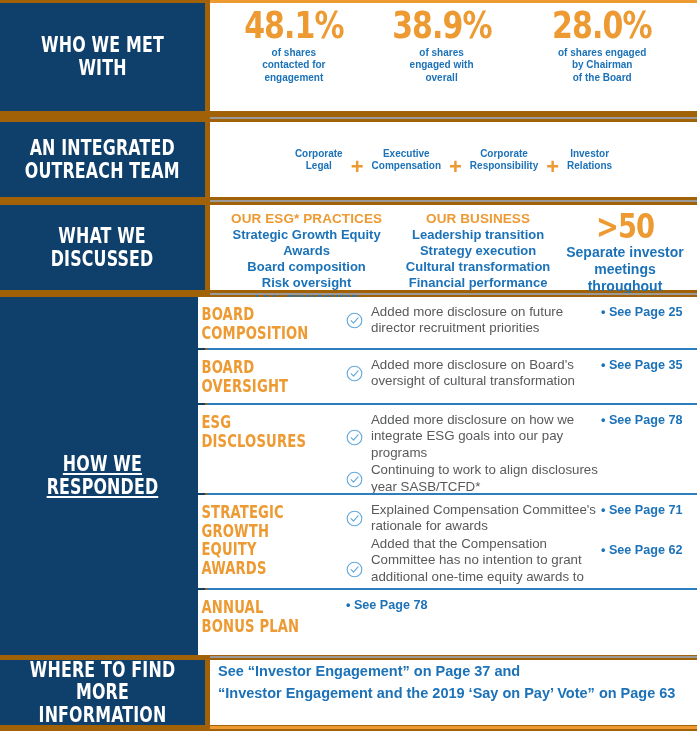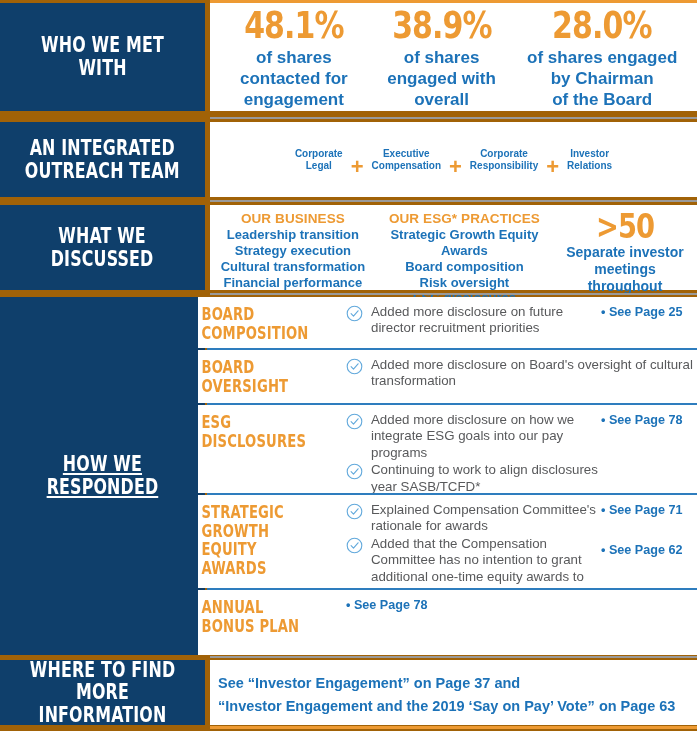--- a/index.html
+++ b/index.html
@@ -54,21 +54,21 @@
 
   
   .stats{display:flex;align-items:flex-start;justify-content:space-between;height:100%;padding:4px 8px 0 10px;box-sizing:border-box;}
   .stat{flex:1;text-align:center;padding:0 2px;}
   .stat .big{
     font-family:"Liberation Sans Narrow","DejaVu Sans Condensed","Liberation Sans",sans-serif;
     color:#ED9A33;font-weight:bold;font-size:37px;line-height:1;
     transform:scaleX(.9);transform-origin:center;letter-spacing:-1px;
   }
   .stat .sub{
-    color:#1C72B8;font-weight:bold;font-size:17px;line-height:1.24;margin-top:3px;
+    color:#1C72B8;font-weight:bold;font-size:10px;line-height:1.24;margin-top:3px;
   }
 
   
   .team{display:flex;align-items:center;justify-content:center;height:100%;gap:0;padding:0 6px;box-sizing:border-box;}
   .team .member{
     color:#1C72B8;font-weight:bold;font-size:10px;line-height:1.18;
     text-align:center;white-space:pre-line;padding:0 5px;
   }
   .team .plus{
     color:#ED9A33;font-weight:bold;font-size:22px;line-height:1;padding:14px 3px 0 3px;
@@ -97,30 +97,30 @@
   .rtopic{
     width:148px;flex:0 0 148px;
     color:#ED9A33;font-weight:bold;
     font-family:"Liberation Sans Narrow","DejaVu Sans Condensed","Liberation Sans",sans-serif;
     font-size:17px;line-height:1.1;letter-spacing:.2px;
     transform:scaleX(.86);transform-origin:left center;
     white-space:pre-line;text-transform:uppercase;
     padding-top:8px;padding-left:4px;box-sizing:border-box;
   }
   .ritems{flex:1 1 auto;padding-top:7px;min-width:0;}
-  .ritem{display:flex;align-items:flex-start;margin-bottom:1px;}
+  .ritem{display:flex;align-items:center;margin-bottom:1px;}
   .chk{flex:0 0 17px;width:17px;height:17px;margin-top:1px;margin-right:8px;}
   .chk svg{display:block;width:17px;height:17px;}
   .ritem .itxt{color:#58595B;font-size:13.3px;line-height:1.24;}
   .rpages{flex:0 0 96px;width:96px;padding-top:8px;}
   .plink{color:#1C72B8;font-weight:bold;font-size:12.6px;line-height:1.2;white-space:nowrap;}
   .plink.gap{margin-top:25px;}
 
   
-  .footer{display:flex;align-items:flex-end;height:100%;padding:0 6px 8px 8px;box-sizing:border-box;}
+  .footer{display:flex;align-items:flex-start;height:100%;padding:0 6px 0 8px;box-sizing:border-box;}
   .footer .ftxt{color:#1C72B8;font-weight:bold;font-size:14.5px;line-height:1.55;white-space:pre-line;}
 </style>
 </head>
 <body>
 
 <div class="infographic">
 
   <div class="rule-orange" style="top:0;"></div>
 
   <div class="labelcell" style="top:3px;height:108px;">
@@ -170,34 +170,34 @@
     </div>
   </div>
   <div class="rule-gray" style="top:200px;"></div>
 
   <div class="labelcell" style="top:205px;height:85px;">
     <div class="ltxt">WHAT WE
 DISCUSSED</div>
   </div>
   <div class="content" style="top:205px;height:85px;">
     <div class="discussed">
+      <div class="dcol wide">
+        <div class="dhead">OUR ESG* PRACTICES</div>
+        <div class="ditem">Strategic Growth Equity Awards</div>
+        <div class="ditem">Board composition</div>
+        <div class="ditem">Risk oversight</div>
+        <div class="ditem">ESG disclosures</div>
+      </div>
       <div class="dcol">
         <div class="dhead">OUR BUSINESS</div>
         <div class="ditem">Leadership transition</div>
         <div class="ditem">Strategy execution</div>
         <div class="ditem">Cultural transformation</div>
         <div class="ditem">Financial performance</div>
       </div>
-      <div class="dcol wide">
-        <div class="dhead">OUR ESG* PRACTICES</div>
-        <div class="ditem">Strategic Growth Equity Awards</div>
-        <div class="ditem">Board composition</div>
-        <div class="ditem">Risk oversight</div>
-        <div class="ditem">ESG disclosures</div>
-      </div>
       <div class="dcol" style="flex:0 0 130px;padding-top:0;">
         <div class="bignum">&gt;50</div>
         <div class="bigsub" style="white-space:pre-line">Separate investor
 meetings throughout
 the year</div>
       </div>
     </div>
   </div>
   <div class="rule-gray" style="top:293px;"></div>
 
@@ -233,20 +233,23 @@
       <div class="ritem">
         <span class="chk">
             <svg viewBox="0 0 20 20">
               <circle cx="10" cy="10" r="8.6" fill="none" stroke="#62A9DC" stroke-width="1.3"></circle>
               <path d="M6 10.2 L8.8 13 L14.2 6.8" fill="none" stroke="#62A9DC" stroke-width="1.3" stroke-linecap="round" stroke-linejoin="round"></path>
             </svg>
           </span>
         <span class="itxt">Added more disclosure on Board's oversight of cultural transformation</span>
       </div>
     </div>
+    <div class="rpages">
+      <div class="plink">• See Page 35</div>
+    </div>
   </div>
   <div class="rule-blue" style="top:403px;"></div>
 
   <div class="rrow" style="top:405px;height:88px;">
     <div class="rtopic">ESG
 DISCLOSURES</div>
     <div class="ritems">
       <div class="ritem">
         <span class="chk">
             <svg viewBox="0 0 20 20">

